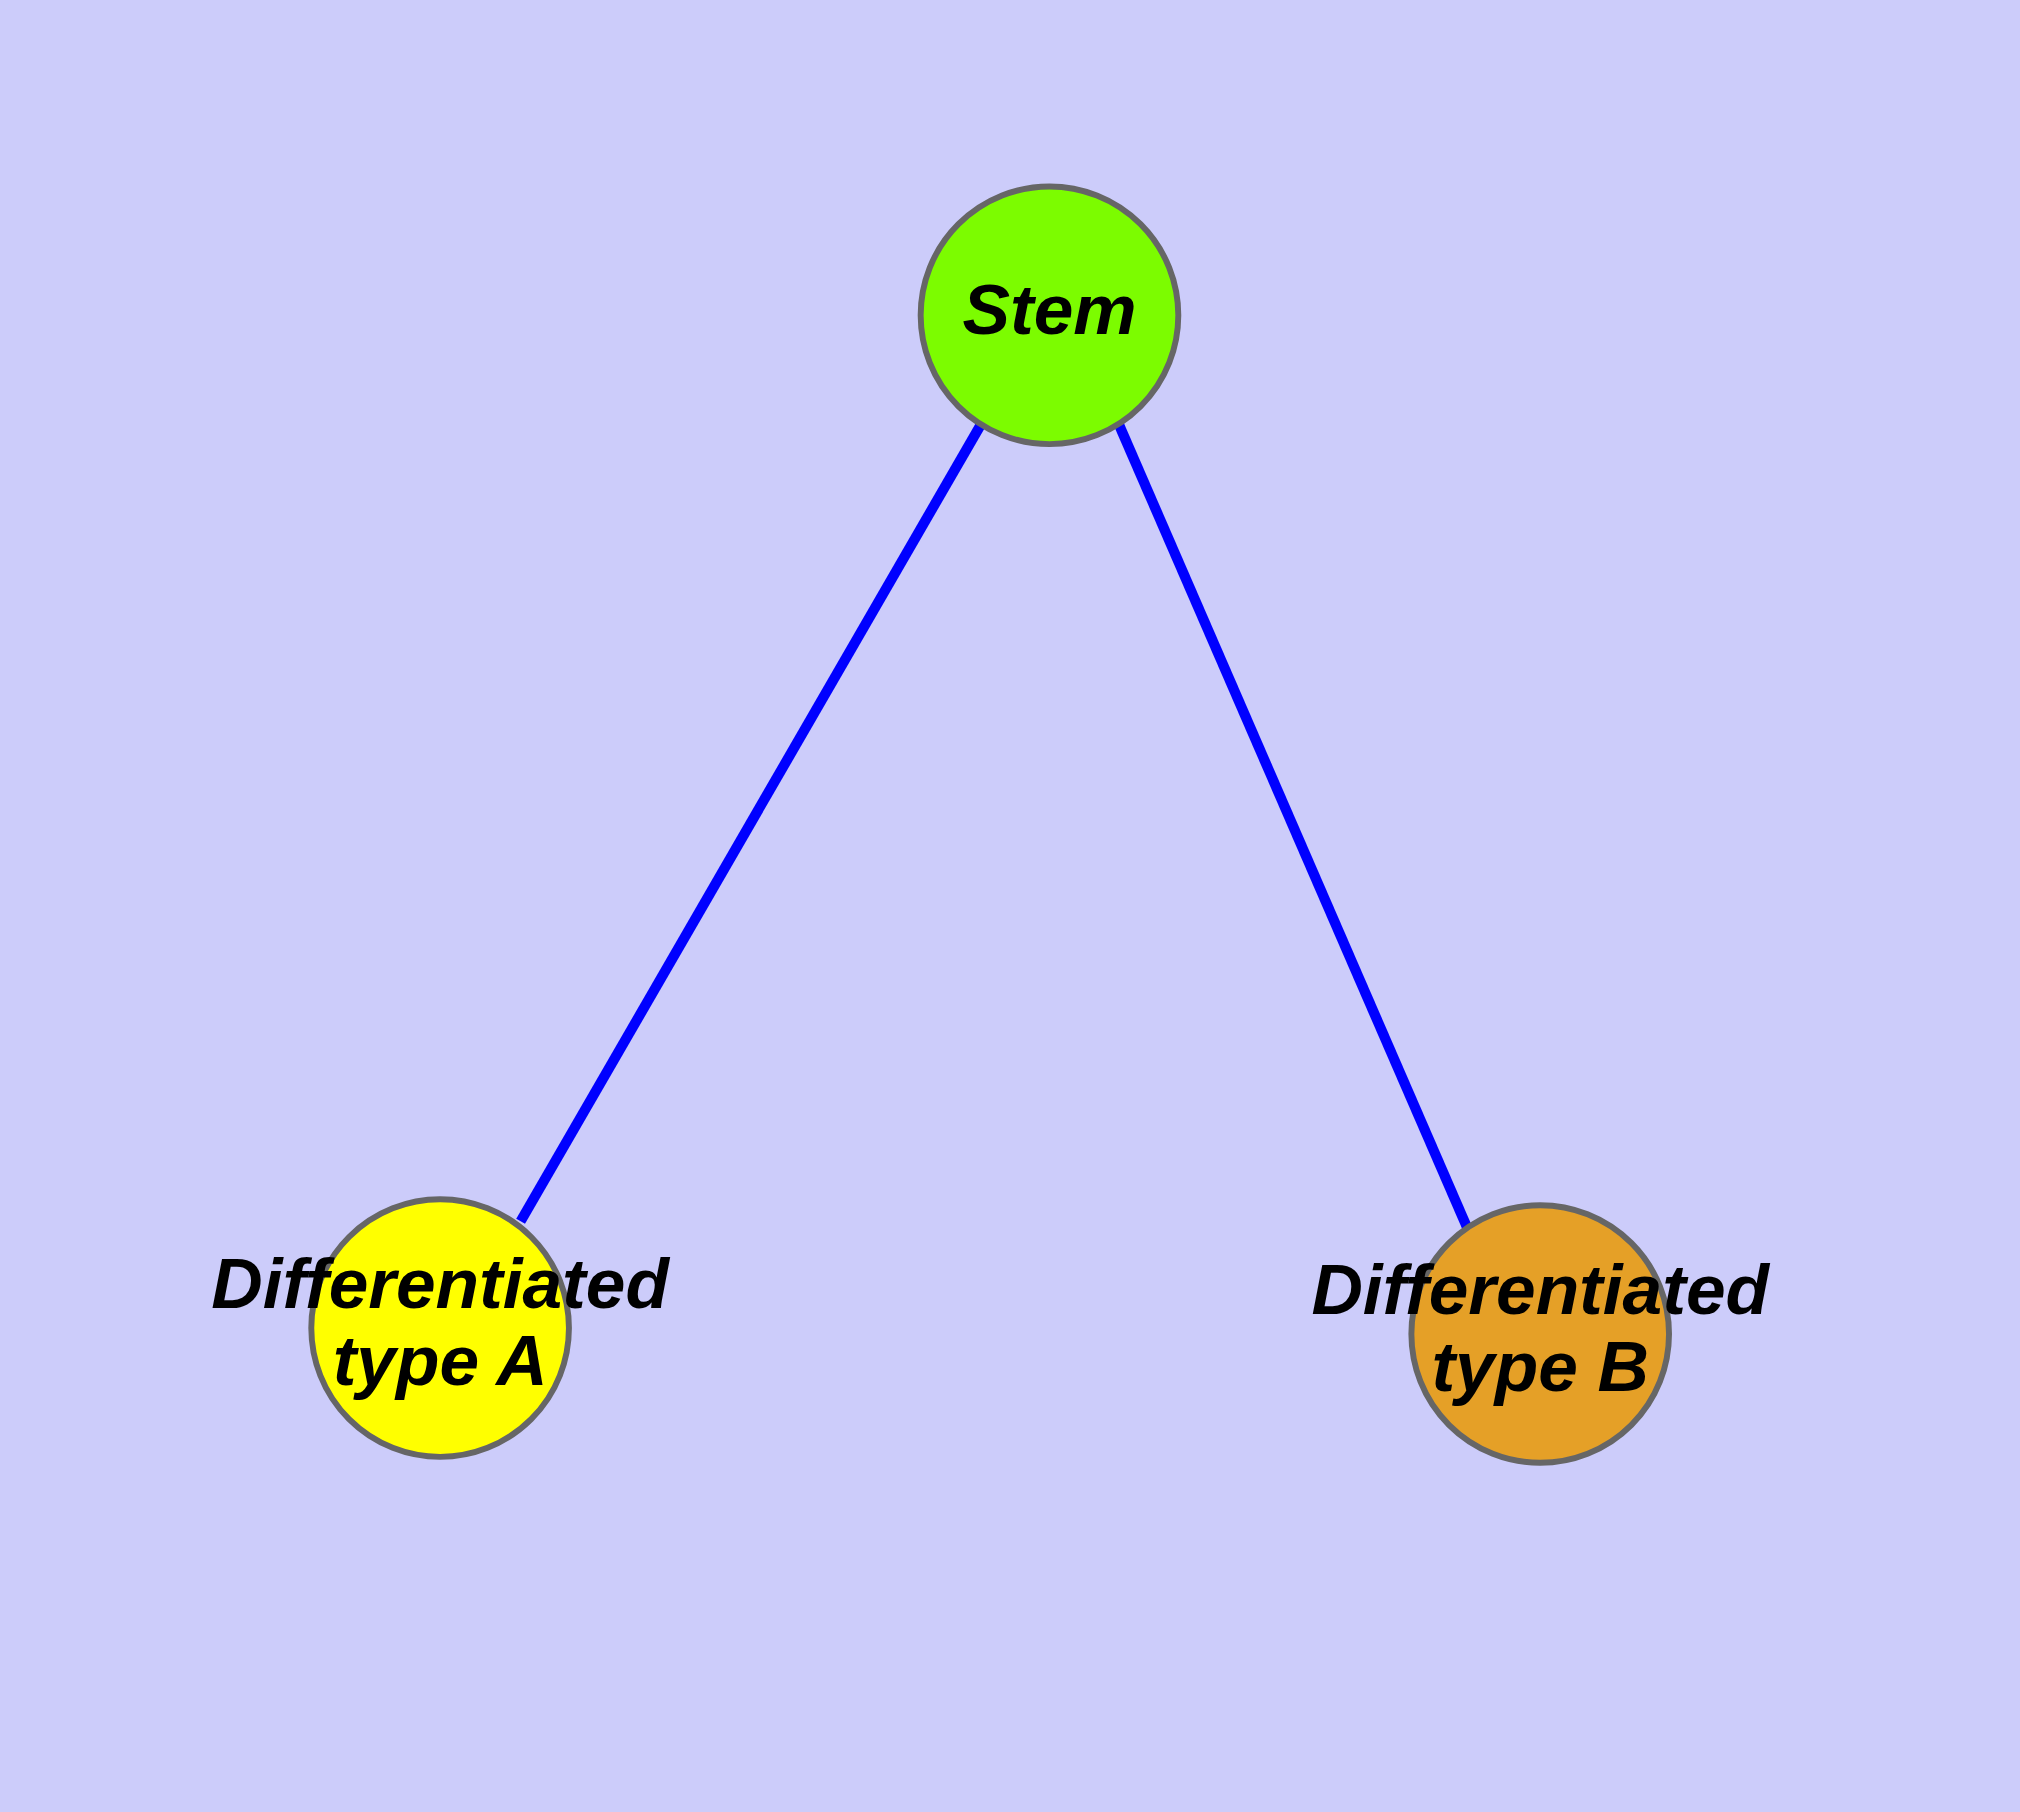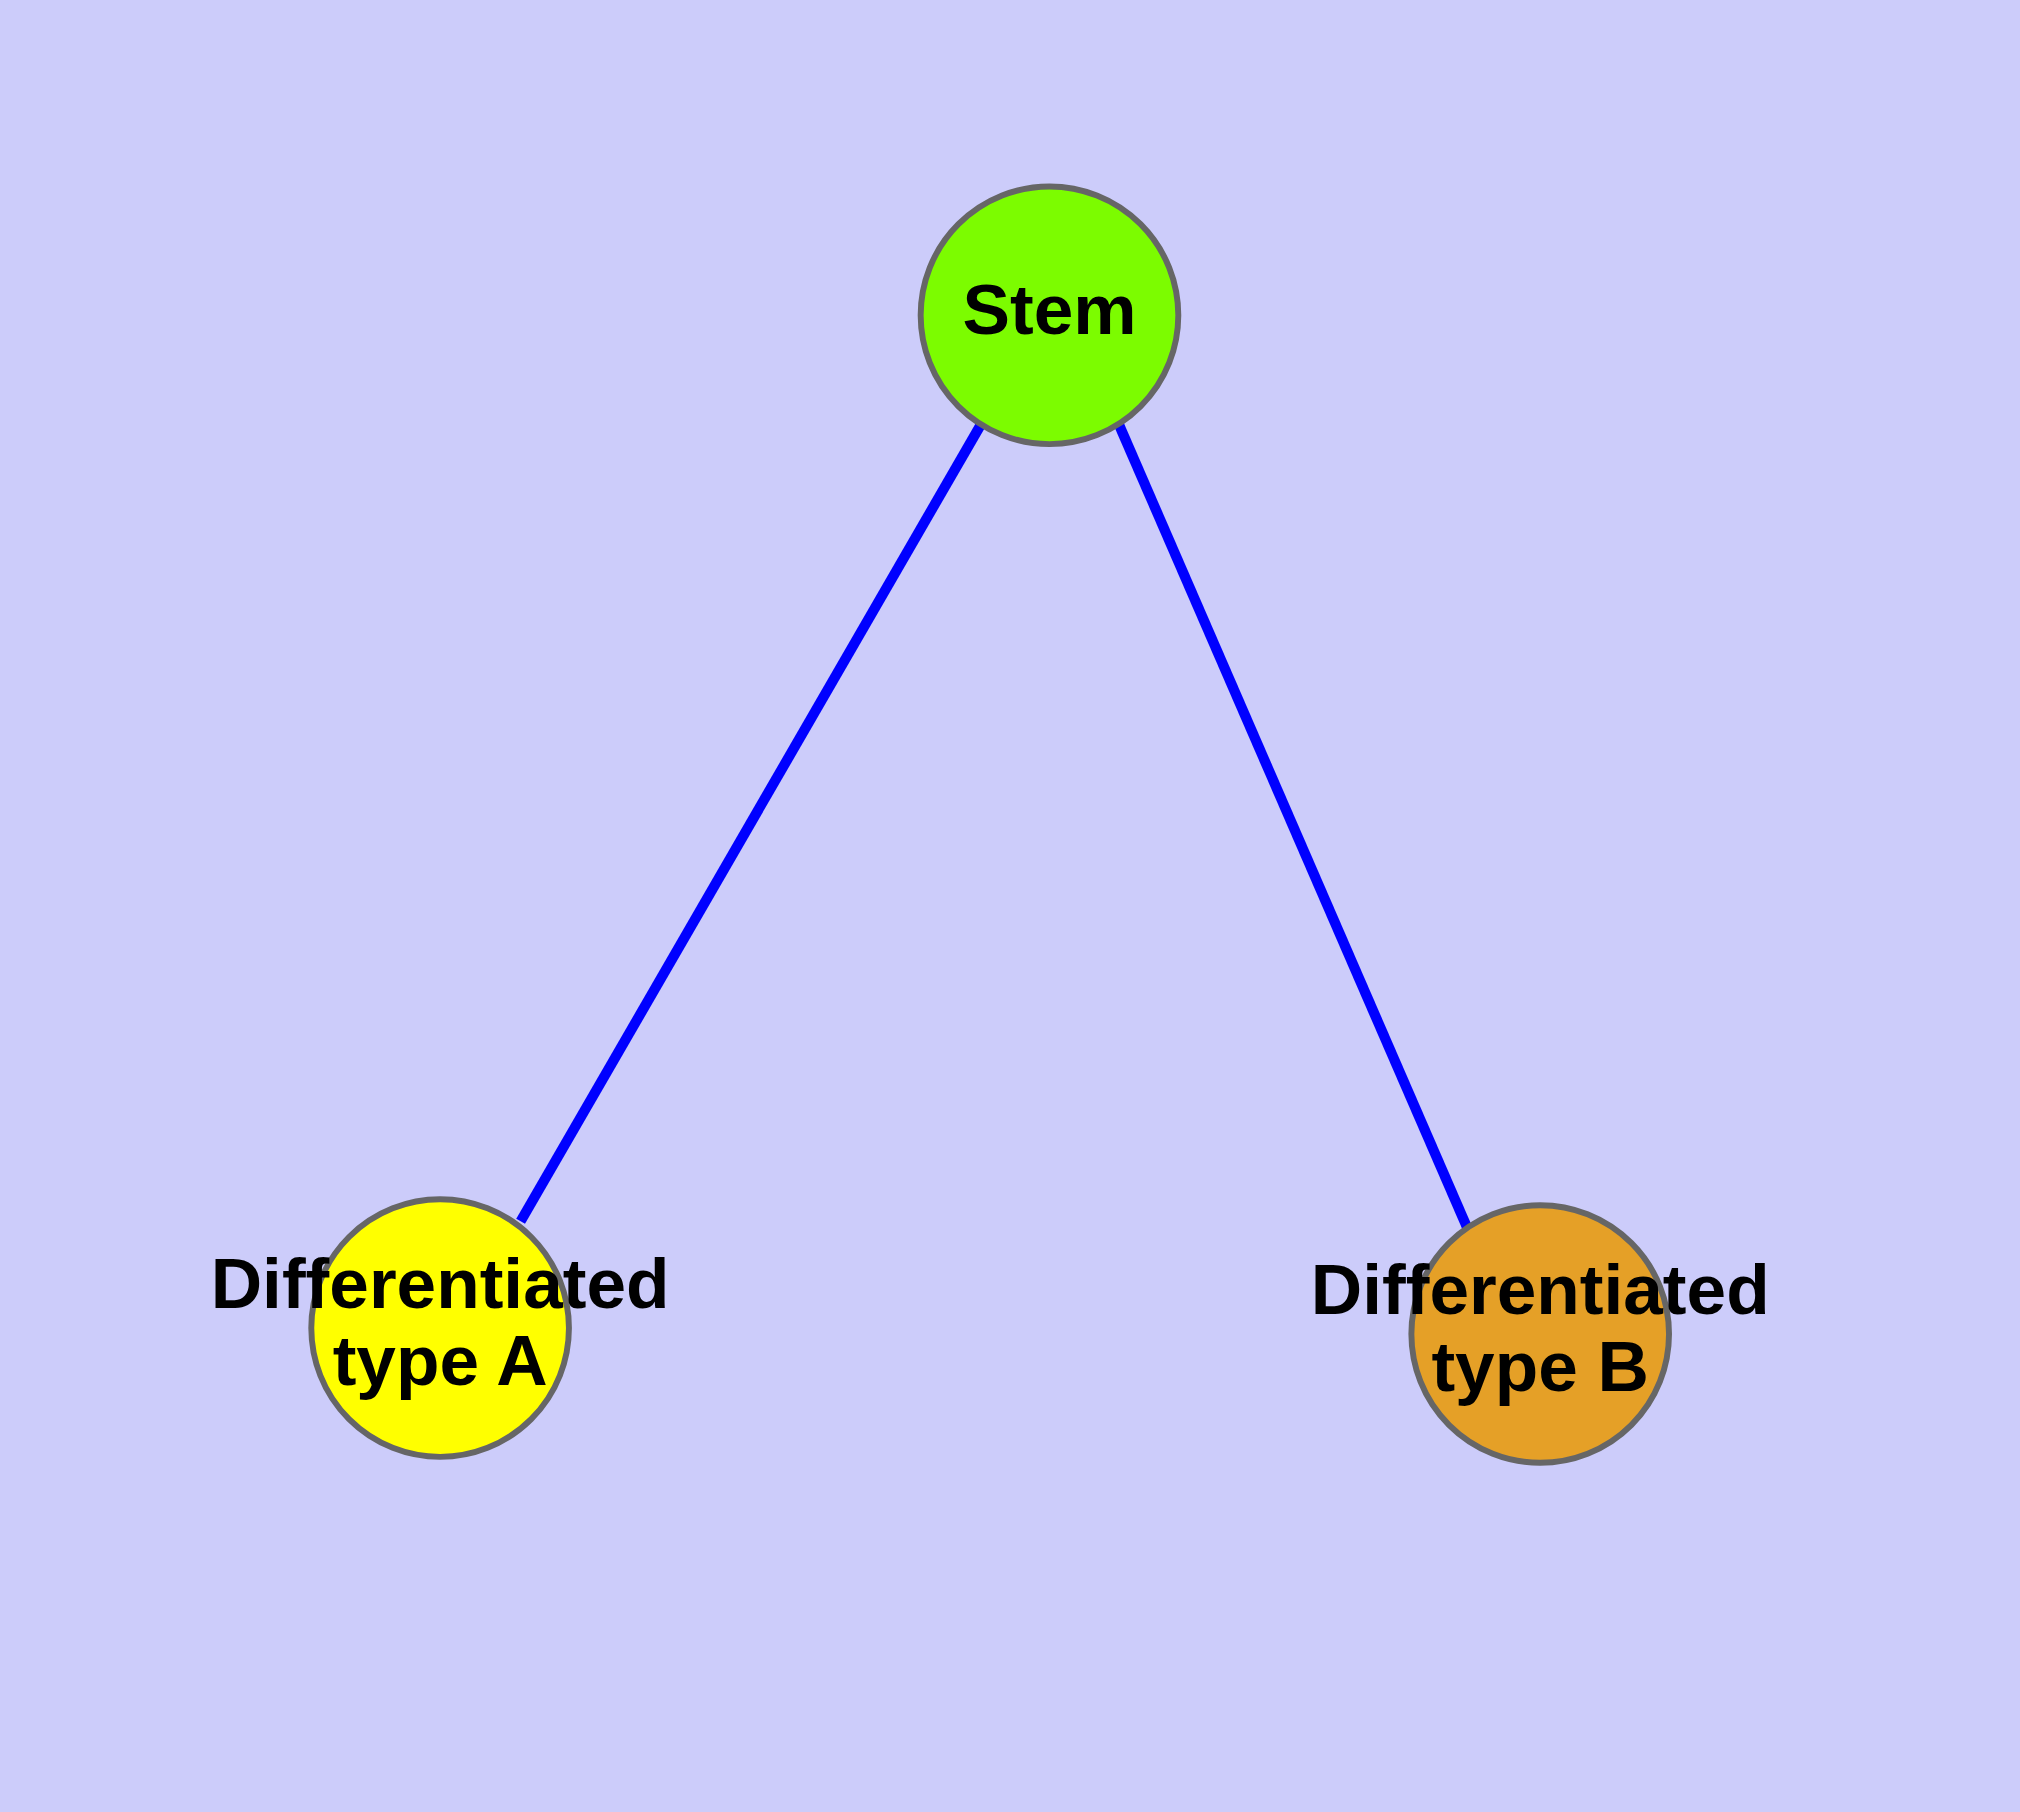--- a/index.html
+++ b/index.html
@@ -7,20 +7,21 @@
     margin: 0;
     padding: 0;
     background: #ffffff;
   }
   #canvas {
     position: relative;
     width: 2021px;
     height: 1812px;
     overflow: hidden;
     font-family: "Liberation Sans", sans-serif;
+    font-style: italic;
   }
   #graph-svg {
     position: absolute;
     left: 0;
     top: 0;
     width: 2021px;
     height: 1812px;
     display: block;
   }
   .node-label {

